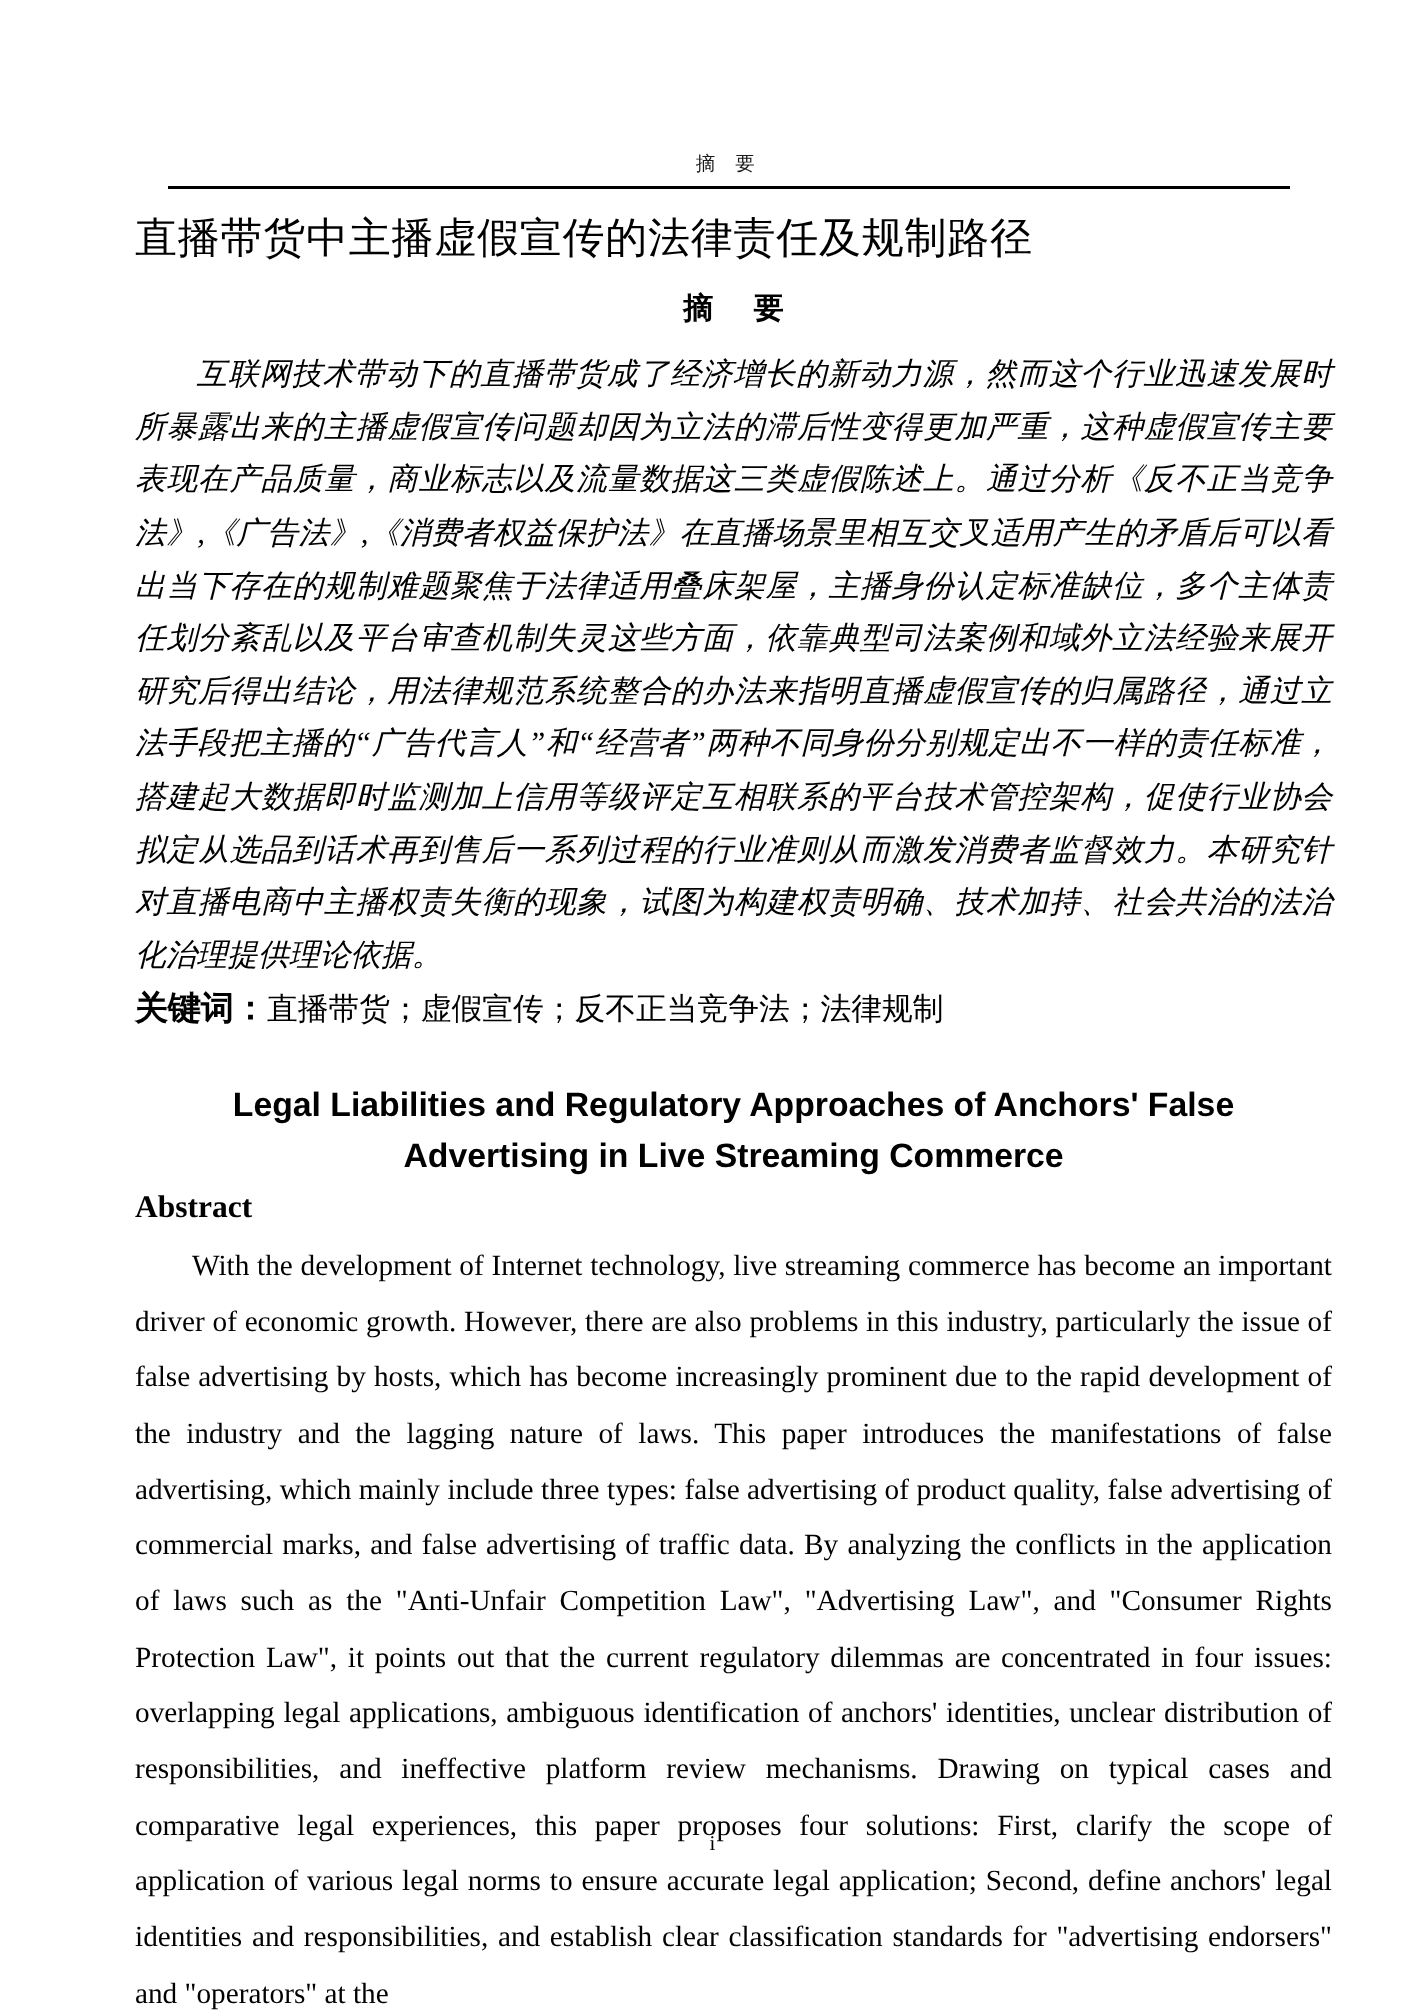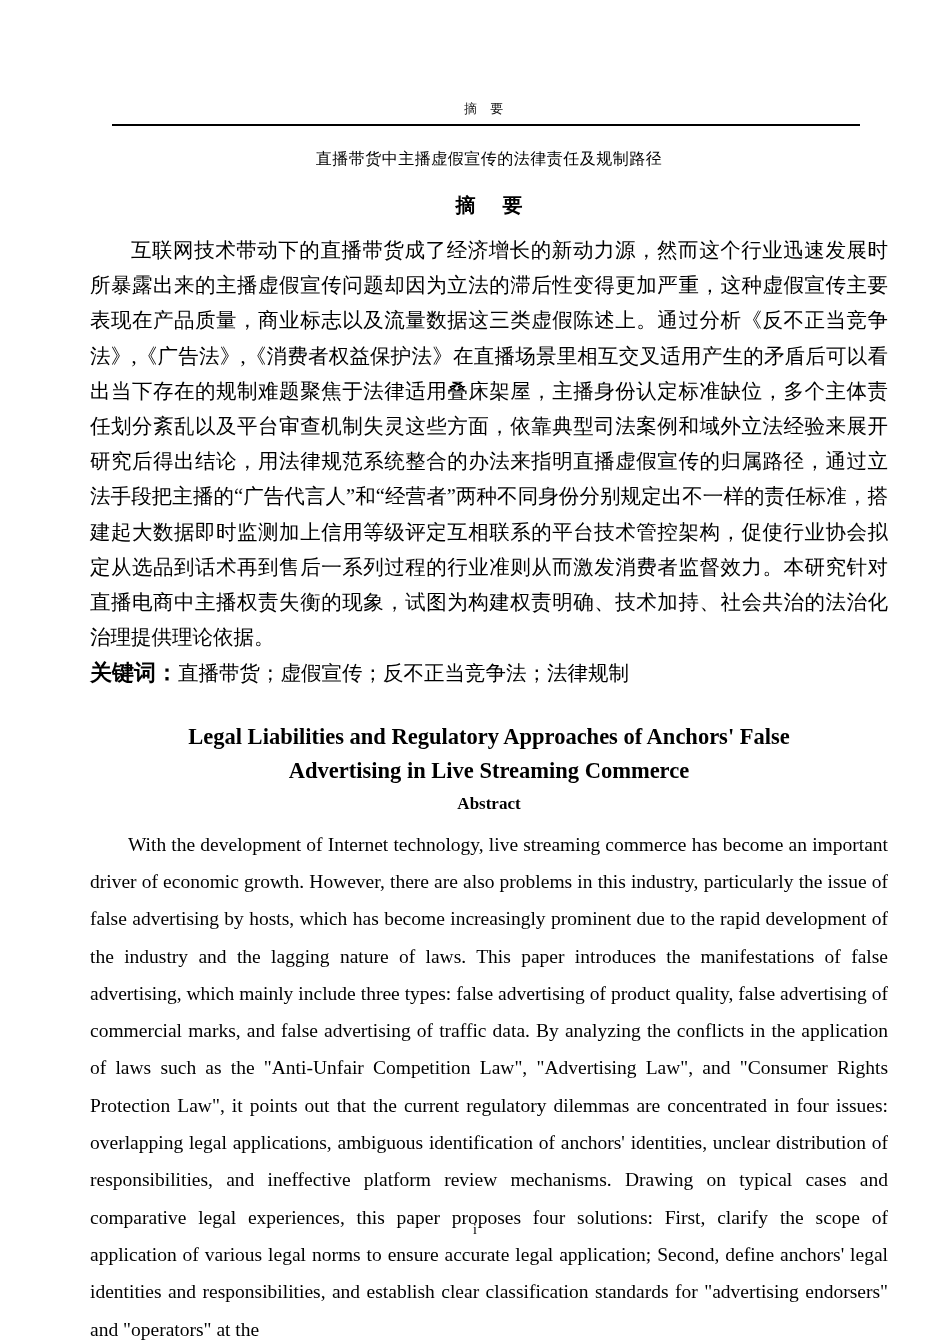--- a/index.html
+++ b/index.html
@@ -48,23 +48,22 @@
   .content {
     position: absolute;
     top: 142px;
     left: 90px;
     width: 798px;
   }
 
   
   .cn-title {
     font-family: "DejaVu Sans", "Liberation Sans", sans-serif;
-    font-size: 16px;
+    font-size: 28px;
     font-weight: 400;
-    text-align: center;
     line-height: 34px;
     letter-spacing: 0.5px;
     margin: 0 0 16px 0;
     color: #000;
   }
 
   
   .cn-abstract-heading {
     font-family: "DejaVu Sans", "Liberation Sans", sans-serif;
     font-size: 20px;
@@ -80,52 +79,52 @@
   .cn-body {
     font-family: "Liberation Serif", "DejaVu Serif", serif;
     font-size: 20.5px;
     line-height: 35.2px;
     text-align: justify;
     text-justify: inter-ideograph;
     text-indent: 41px;
     margin: 0;
     color: #000;
     word-break: break-all;
+    font-style: italic;
   }
 
   .cn-keywords {
     font-family: "Liberation Serif", "DejaVu Serif", serif;
     font-size: 20.5px;
     line-height: 35.2px;
     margin: 0;
     color: #000;
   }
   .cn-keywords-label {
     font-weight: bold;
     font-family: "DejaVu Sans", "Liberation Sans", sans-serif;
     font-size: 22px;
   }
 
   
   .en-title {
-    font-family: Liberation Serif, serif;
+    font-family: Liberation Sans, sans-serif;
     font-size: 22.5px;
     font-weight: bold;
     text-align: center;
     line-height: 34px;
     margin: 28px 0 0 0;
     padding: 0 48px;
     box-sizing: border-box;
     color: #000;
   }
   .en-abstract-heading {
     font-family: "Liberation Serif", "DejaVu Serif", serif;
-    font-size: 17px;
+    font-size: 21px;
     font-weight: bold;
-    text-align: center;
     line-height: 32px;
     margin: 0 0 6px 0;
     color: #000;
   }
 
   
   .en-body {
     font-family: "Liberation Serif", "DejaVu Serif", serif;
     font-size: 19.5px;
     line-height: 37.3px;

